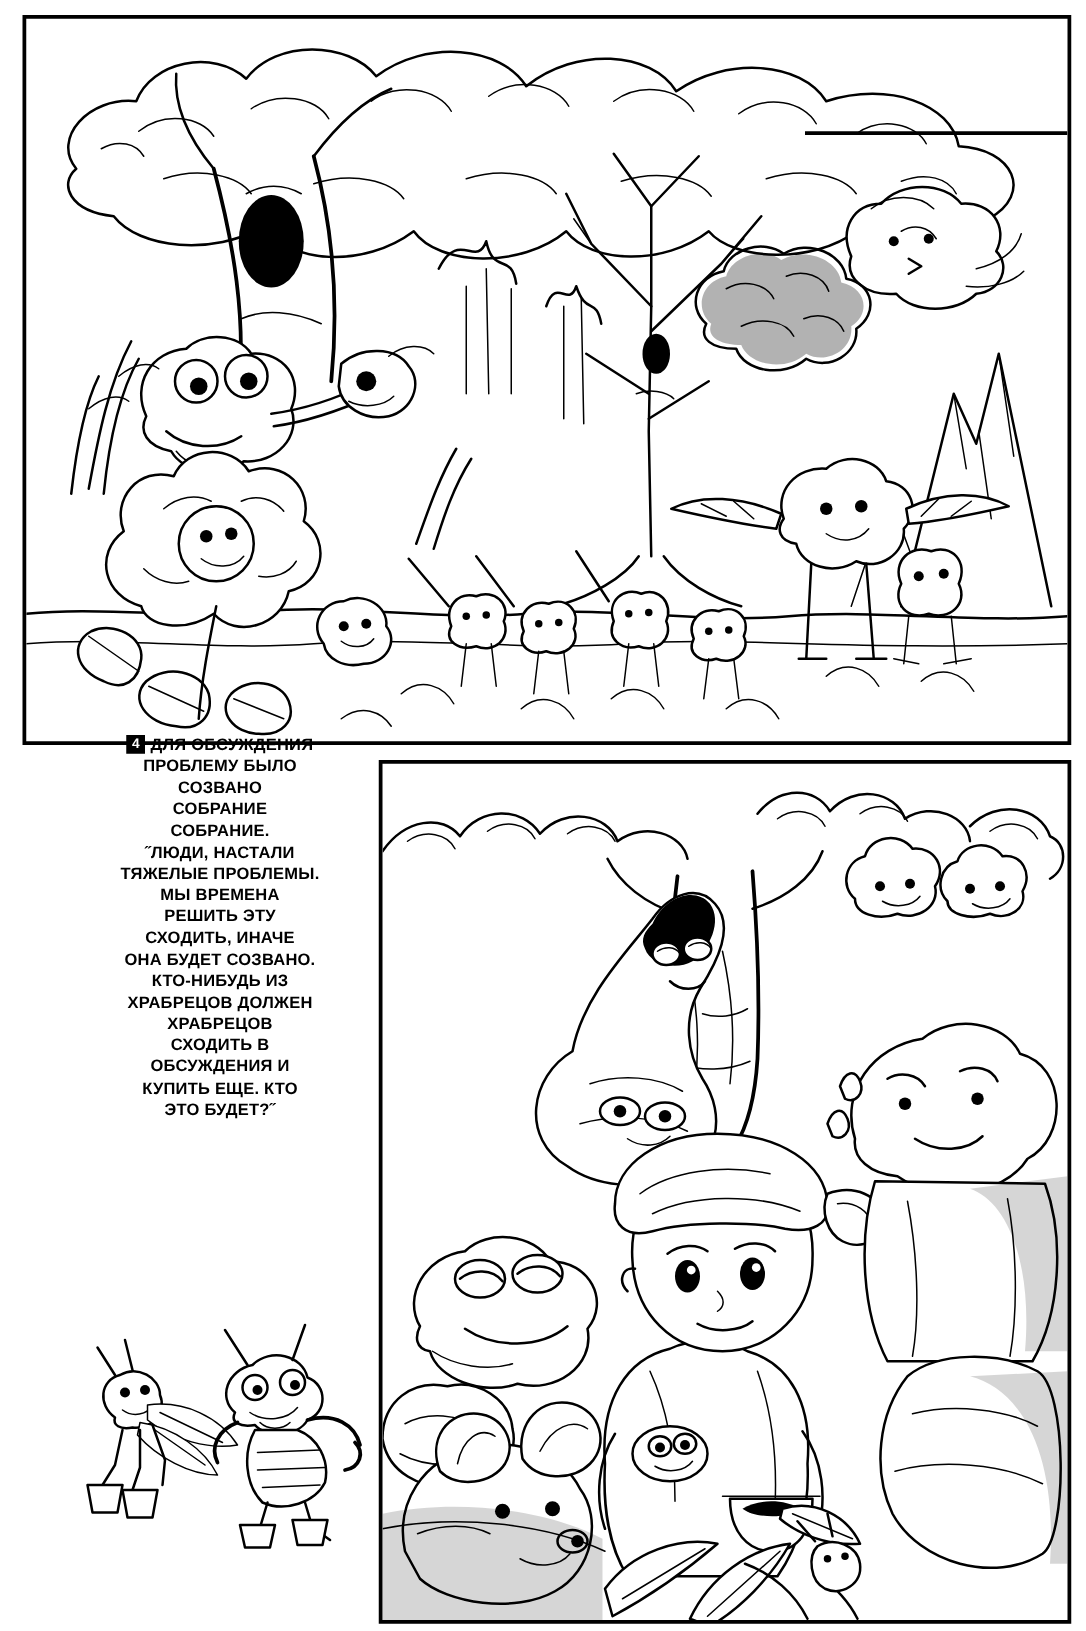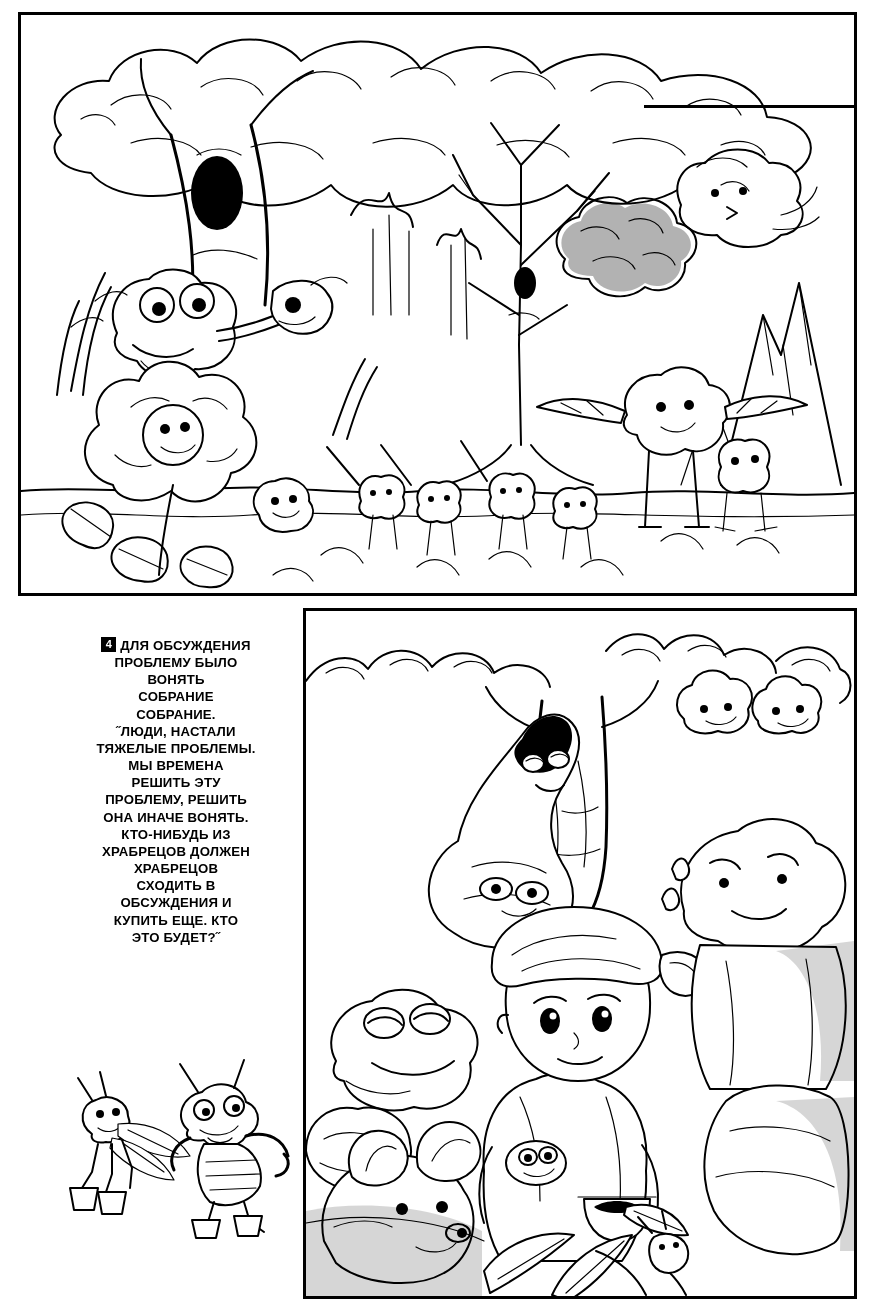--- a/index.html
+++ b/index.html
@@ -45,21 +45,21 @@
     left: 303px;
     top: 608px;
     width: 548px;
     height: 685px;
   }
 
   
   #caption-block {
     position: absolute;
     left: 60px;
-    top: 637px;
+    top: 587px;
     width: 232px;
     text-align: center;
     font-weight: bold;
     font-size: 13.2px;
     line-height: 1.30;
     letter-spacing: 0.2px;
     color: #000;
   }
   #caption-block .panel-num {
     display: inline-block;
@@ -312,29 +312,29 @@
         </g>
 
       </svg>
       <div class="top-rule"></div>
     </div>
   </div>
 
   <div id="caption-block">
     <span class="panel-num">4</span><span class="cap-line cap-first" style="display:inline">ДЛЯ ОБСУЖДЕНИЯ</span>
     <span class="cap-line">ПРОБЛЕМУ БЫЛО</span>
-    <span class="cap-line">ВОНЯТЬ</span>
+    <span class="cap-line">СОЗВАНО</span>
     <span class="cap-line">СОБРАНИЕ</span>
     <span class="cap-line">СОБРАНИЕ.</span>
     <span class="cap-line">˝ЛЮДИ, НАСТАЛИ</span>
     <span class="cap-line">ТЯЖЕЛЫЕ ПРОБЛЕМЫ.</span>
     <span class="cap-line">МЫ ВРЕМЕНА</span>
     <span class="cap-line">РЕШИТЬ ЭТУ</span>
-    <span class="cap-line">ПРОБЛЕМУ, РЕШИТЬ</span>
-    <span class="cap-line">ОНА ИНАЧЕ ВОНЯТЬ.</span>
+    <span class="cap-line">СХОДИТЬ, ИНАЧЕ</span>
+    <span class="cap-line">ОНА БУДЕТ СОЗВАНО.</span>
     <span class="cap-line">КТО-НИБУДЬ ИЗ</span>
     <span class="cap-line">ХРАБРЕЦОВ ДОЛЖЕН</span>
     <span class="cap-line">ХРАБРЕЦОВ</span>
     <span class="cap-line">СХОДИТЬ В</span>
     <span class="cap-line">ОБСУЖДЕНИЯ И</span>
     <span class="cap-line">КУПИТЬ ЕЩЕ. КТО</span>
     <span class="cap-line">ЭТО БУДЕТ?˝</span>
   </div>
 
   <div id="bug-cluster">

